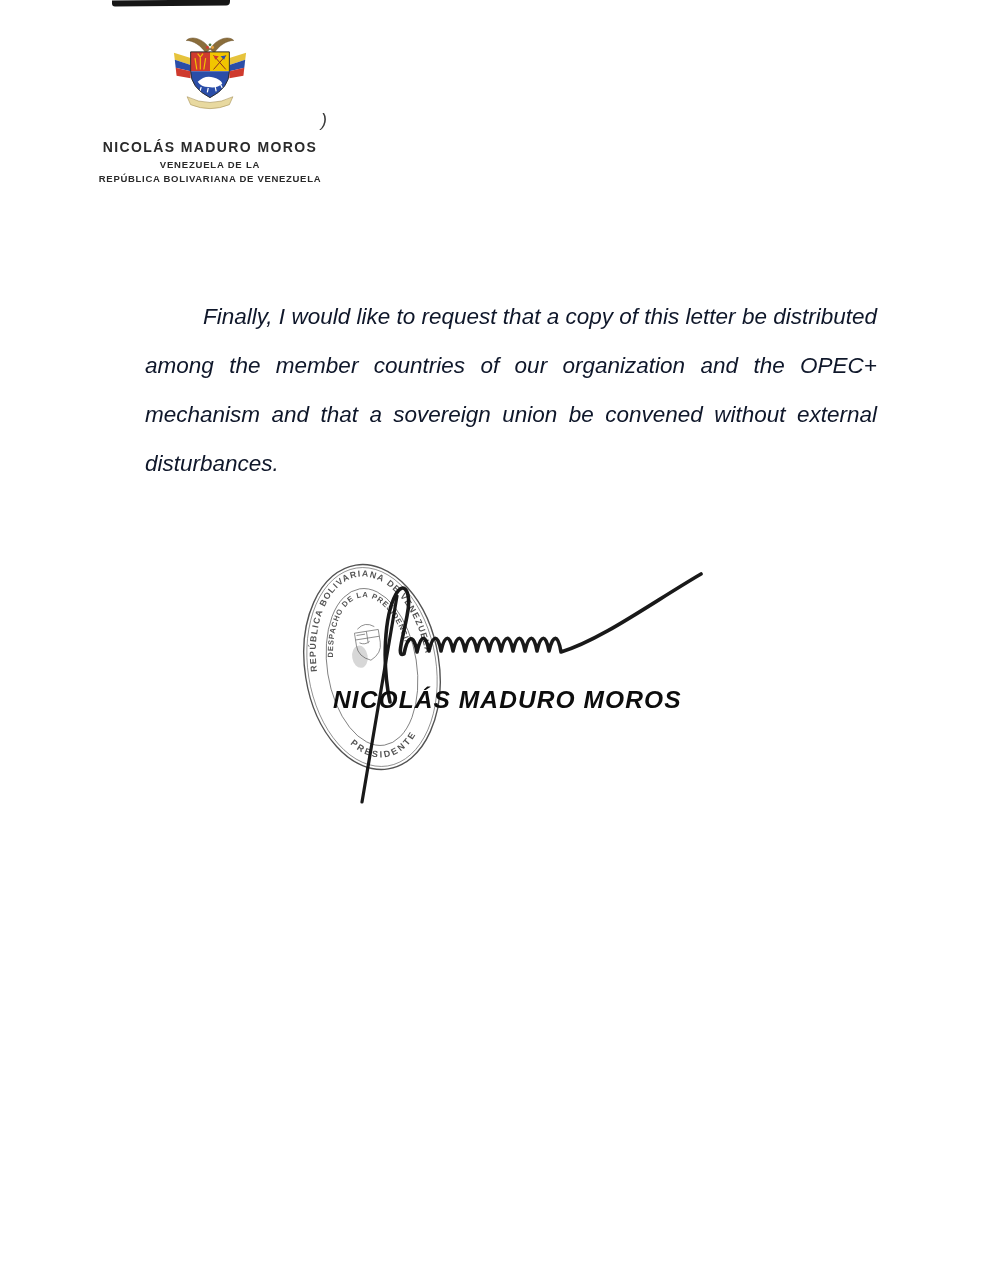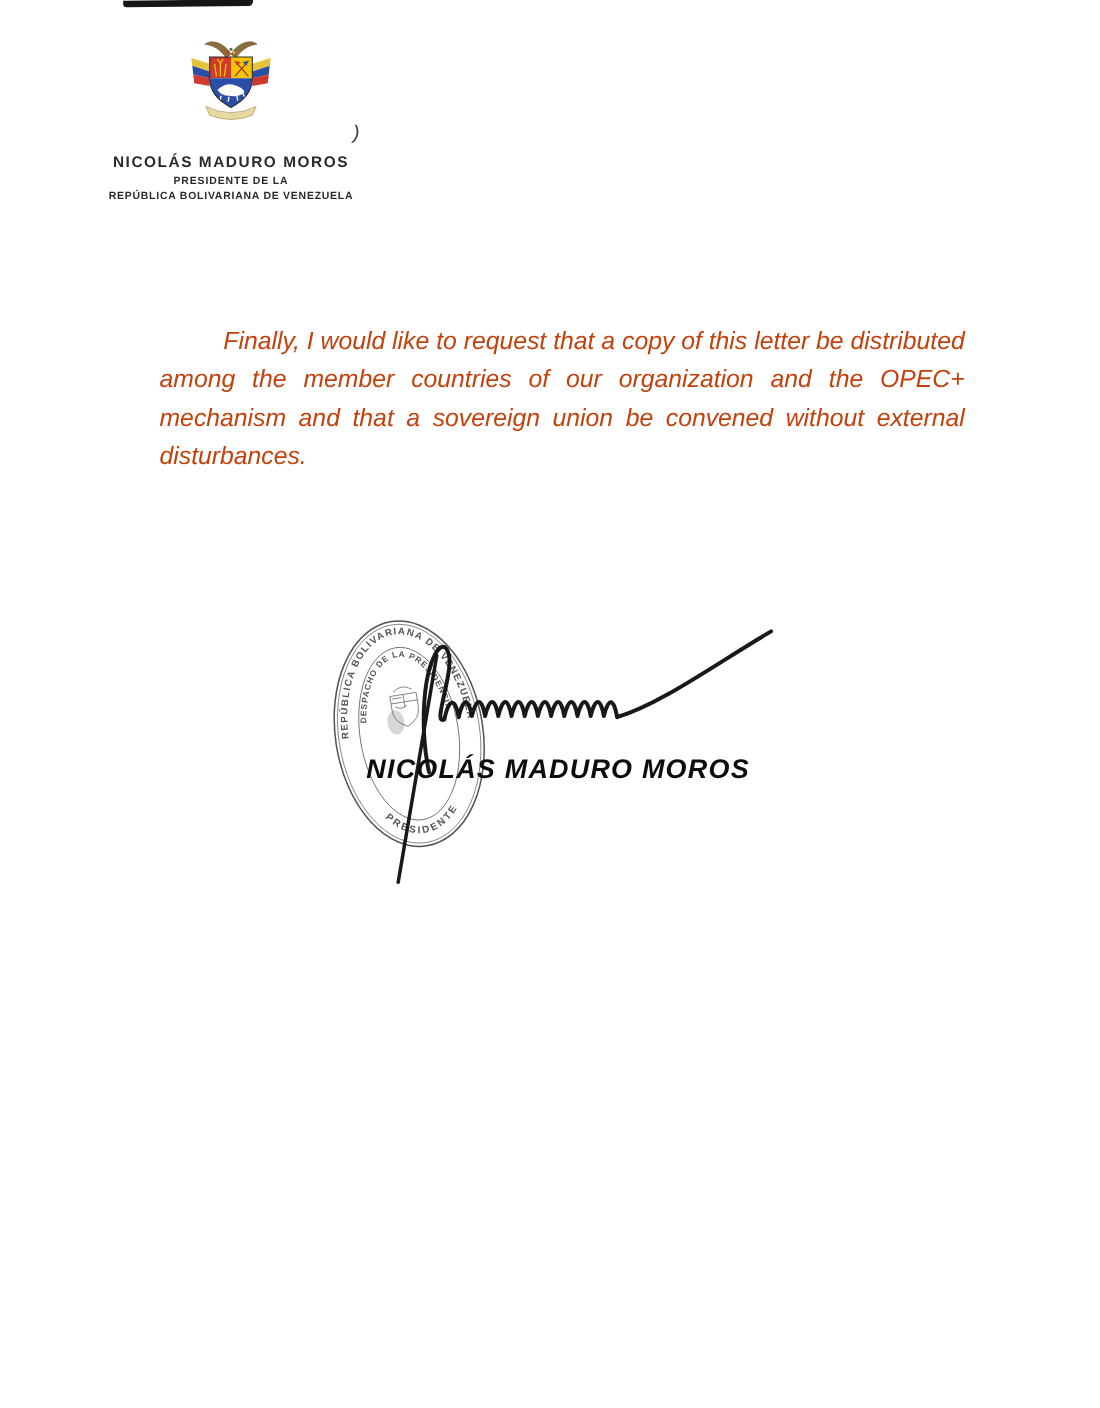--- a/index.html
+++ b/index.html
@@ -76,23 +76,23 @@
   }
 
   
   .body-text {
     position: absolute;
     top: 292px;
     left: 145px;
     width: 732px;
     font-style: italic;
     font-size: 22.5px;
-    line-height: 35px;
+    line-height: 49px;
     text-align: justify;
-    color: #c2410c;
+    color: #0f172a;
   }
   .body-text p {
     margin: 0 0 34px 0;
     text-indent: 58px;
   }
 
   
   .seal-svg {
     position: absolute;
     top: 536px;
@@ -170,21 +170,21 @@
     <path d="M36 60 Q44 52 54 55 Q62 57 64 62 Q58 68 48 66 Q40 66 36 60 Z" fill="#ffffff"></path>
     <path d="M40 66 l-1.5 5 M48 67 l-1 5 M56 66 l1 5 M62 63 l2 4" stroke="#ffffff" stroke-width="1.4"></path>
 
     <path d="M28 26 H72 V48 Q72 67 50 78 Q28 67 28 48 Z" fill="none" stroke="#2c2c2c" stroke-width="1.1"></path>
 
     <path d="M24 77 Q50 90 76 77 L72 86 Q50 95 28 86 Z" fill="#e8d9a0" stroke="#a8935a" stroke-width="0.7"></path>
   </svg>
 
   <div class="letterhead">
     <div class="lh-name">NICOLÁS MADURO MOROS</div>
-    <div class="lh-sub1">PRESIDENTE DE LA</div>
+    <div class="lh-sub1">VENEZUELA DE LA</div>
     <div class="lh-sub2">REPÚBLICA BOLIVARIANA DE VENEZUELA</div>
   </div>
 
   <div class="stray-mark">)</div>
 
   <div class="body-text">
     <p>Finally, I would like to request that a copy of this letter be distributed among the member countries of our organization and the OPEC+ mechanism and that a sovereign union be convened without external disturbances.</p>
   </div>
 
   <svg class="seal-svg" viewBox="0 0 200 280">

